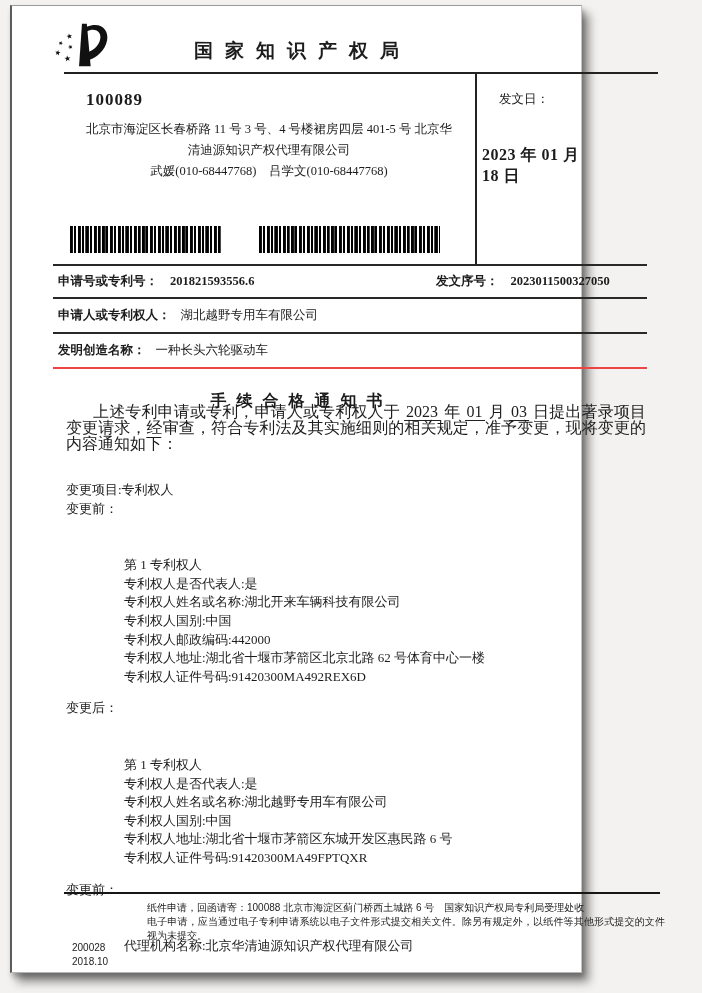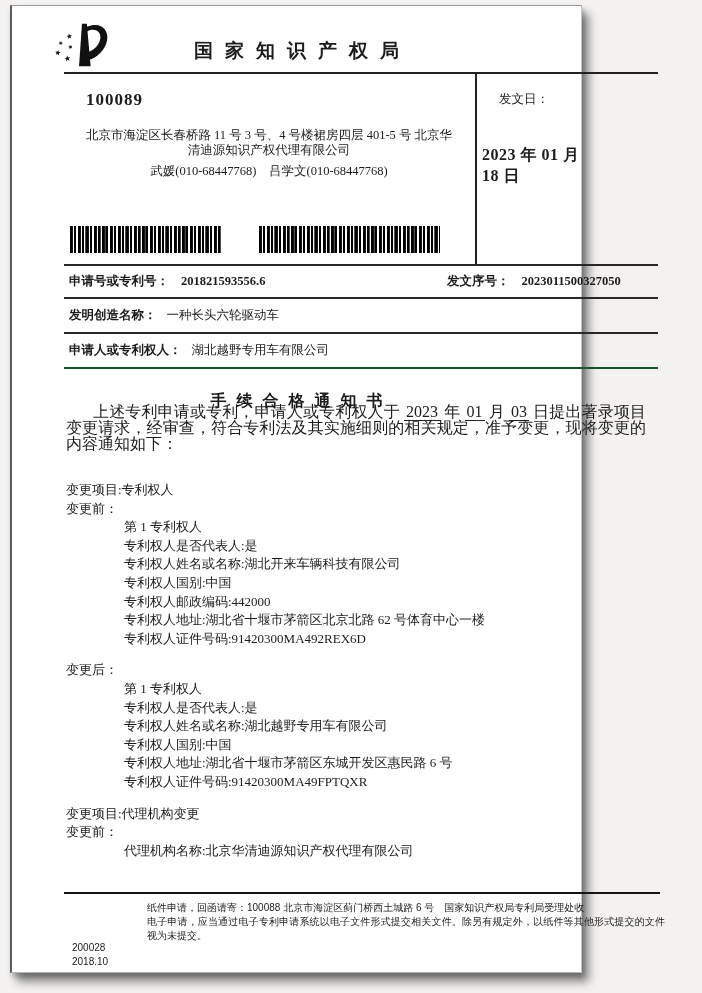--- a/index.html
+++ b/index.html
@@ -10,50 +10,50 @@
         box-shadow:7px 9px 9px rgba(0,0,0,0.42), 2px 4px 5px rgba(0,0,0,0.25);}
   .abs{position:absolute;}
   
   .logo{left:40px;top:14px;width:58px;height:52px;}
   .agency-title{left:0;right:0;top:32px;text-align:center;font-size:19px;font-weight:bold;letter-spacing:12px;text-indent:12px;}
   .header-rule{left:52px;top:66px;width:594px;height:2px;background:#222;}
   .v-divider{left:463px;top:68px;width:2px;height:190px;background:#222;}
   
   .postal{left:74px;top:84px;font-size:17px;font-weight:bold;letter-spacing:1px;text-align:center;}
   .addr{left:52px;width:410px;text-align:center;font-size:12.5px;line-height:20px;}
-  .addr1{top:119px;}
+  .addr1{top:113px;}
   .addr2{top:134px;}
   .contacts{top:155px;}
   
   .issue-label{left:487px;top:85px;font-size:12.5px;}
   .issue-date{left:470px;top:139px;font-size:16px;font-weight:bold;letter-spacing:0.5px;}
   
   .barcode{top:220px;height:27px;background:
       repeating-linear-gradient(90deg,#000 0 2px,rgba(255,255,255,0) 2px 4px),
       repeating-linear-gradient(90deg,#151515 0 3px,rgba(255,255,255,0) 3px 8px),
       repeating-linear-gradient(90deg,#4a4a4a 0 1px,#fdfdfd 1px 5px);}
   .barcode-1{left:58px;width:152px;}
   .barcode-2{left:247px;width:181px;}
   
-  .fields{left:52px;top:258px;width:594px;border-bottom:2px solid #14532d;}
+  .fields{left:41px;top:258px;width:594px;border-bottom:2px solid #ef4444;}
   .frow{position:relative;display:flex;align-items:center;border-top:2px solid #282828;font-size:12.5px;padding-left:5px;}
   .frow1{height:33px;}
   .frow2{height:35px;}
   .frow3{height:35px;}
   .flabel{font-weight:bold;}
   .fval-b{font-weight:bold;margin-left:12px;}
   .fval-n{font-weight:normal;margin-left:10px;}
   .fcell2{position:absolute;left:383px;display:flex;align-items:center;}
   
   .notice-title{left:0;right:0;top:385px;text-align:center;font-size:16px;font-weight:bold;letter-spacing:10px;text-indent:10px;}
   .para{left:54px;top:398px;width:580px;font-size:16px;line-height:16px;text-align:justify;text-indent:27px;}
   .u{border-bottom:1px solid #222;padding:0 2px;}
   
   .changes{left:54px;top:475px;width:584px;font-size:13px;line-height:18.6px;}
-  .indent{padding-left:58px;}
+  .indent{padding-left:58px;margin-top:38px;}
   .gap{height:13px;}
   
   .footer-rule{left:52px;top:886px;width:596px;height:2px;background:#161616;}
   .footer{font-family:"Liberation Sans",sans-serif;font-size:10px;line-height:14px;color:#222;}
   .f-code{left:60px;top:935px;}
   .f-text{left:135px;top:895px;width:518px;text-align:justify;}
 </style>
 </head>
 <body>
 
@@ -89,27 +89,27 @@
 
     <div class="abs fields">
       <div class="frow frow1">
         <span class="flabel">申请号或专利号：</span>
         <span class="fval-b">201821593556.6</span>
         <span class="fcell2">
           <span class="flabel">发文序号：</span>
           <span class="fval-b">2023011500327050</span>
         </span>
       </div>
+      <div class="frow frow2">
+        <span class="flabel">申请人或专利权人：</span>
+        <span class="fval-n">湖北越野专用车有限公司</span>
+      </div>
       <div class="frow frow3">
         <span class="flabel">发明创造名称：</span>
         <span class="fval-n">一种长头六轮驱动车</span>
-      </div>
-      <div class="frow frow2">
-        <span class="flabel">申请人或专利权人：</span>
-        <span class="fval-n">湖北越野专用车有限公司</span>
       </div>
     </div>
 
     <div class="abs notice-title">手续合格通知书</div>
     <div class="abs para"><span>上述专利申请或专利，申请人或专利权人于 </span><span class="u">2023</span><span> 年 </span><span class="u">01</span><span> 月 </span><span class="u">03</span><span> 日提出著录项目变更请求，经审查，符合专利法及其实施细则的相关规定，准予变更，现将变更的内容通知如下：</span></div>
 
     <div class="abs changes">
       <div>变更项目:专利权人</div>
       <div>变更前：</div>
       <div class="indent">
@@ -125,21 +125,20 @@
       <div>变更后：</div>
       <div class="indent">
         <div>第 1 专利权人</div>
         <div>专利权人是否代表人:是</div>
         <div>专利权人姓名或名称:湖北越野专用车有限公司</div>
         <div>专利权人国别:中国</div>
         <div>专利权人地址:湖北省十堰市茅箭区东城开发区惠民路 6 号</div>
         <div>专利权人证件号码:91420300MA49FPTQXR</div>
       </div>
       <div class="gap"></div>
-      <div>变更项目:代理机构变更</div>
       <div>变更前：</div>
       <div class="indent">
         <div>代理机构名称:北京华清迪源知识产权代理有限公司</div>
       </div>
     </div>
 
     <div class="abs footer-rule"></div>
     <div class="abs footer f-code">
       <div>200028</div>
       <div>2018.10</div>

